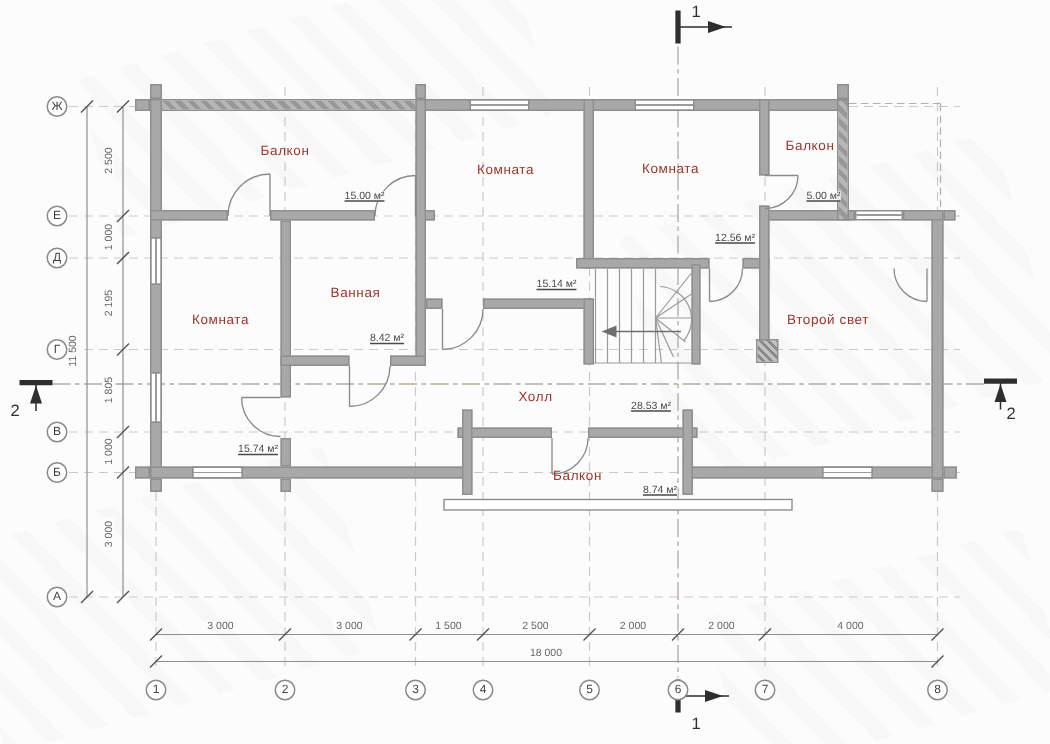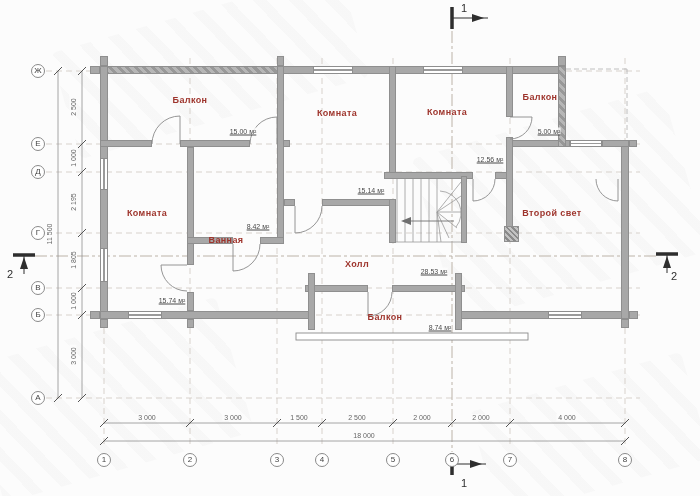--- a/index.html
+++ b/index.html
@@ -5,21 +5,21 @@
   html,body{margin:0;padding:0;background:#fff;}
   #canvas{position:relative;width:700px;height:496px;background:#fcfcfc;overflow:hidden;
           font-family:"Liberation Sans",sans-serif;}
   svg{position:absolute;left:0;top:0;}
   .wall{position:absolute;background:#a8a8a8;border:1px solid #8f8f8f;box-sizing:border-box;z-index:3;}
   .wall.hatch{background:repeating-linear-gradient(45deg,#b6b6b6 0 3px,#989898 3px 6px);}
   .wall.hatch2{background:repeating-linear-gradient(45deg,#c2c2c2 0 2px,#8a8a8a 2px 4px);}
   .window{position:absolute;box-sizing:border-box;border:1px solid #8e8e8e;z-index:4;}
   .window.h{background:linear-gradient(#fff 0 40%,#9a9a9a 40% 60%,#fff 60%);}
   .window.v{background:linear-gradient(90deg,#fff 0 40%,#9a9a9a 40% 60%,#fff 60%);}
-  .rlabel{position:absolute;transform:translate(-50%,-50%);font-size:9px;font-weight:bold;
+  .rlabel{position:absolute;transform:translate(-50%,-50%);font-size:9px;font-weight:normal;
           color:#9e342c;white-space:nowrap;letter-spacing:.4px;z-index:6;}
   .alabel{position:absolute;transform:translate(-50%,-50%);font-size:7px;color:#4a4a4a;
           text-decoration:underline;white-space:nowrap;background:rgba(252,252,252,.8);z-index:6;}
   .dlabel{position:absolute;transform:translateX(-50%);font-size:7px;color:#666;
           background:#fcfcfc;padding:0 2px;white-space:nowrap;z-index:6;}
   .dlabelv{position:absolute;transform:translate(-50%,-50%) rotate(-90deg);font-size:7px;color:#666;
           background:#fcfcfc;padding:0 2px;white-space:nowrap;z-index:6;}
   .bubble{position:absolute;width:14px;height:14px;border:1px solid #8a8a8a;border-radius:50%;
           box-sizing:border-box;background:#fff;font-size:8px;line-height:12px;text-align:center;
           color:#444;z-index:6;}
@@ -211,21 +211,21 @@
   <div class="rlabel" style="left:190px;top:100px;">Балкон</div>
   <div class="alabel" style="left:243px;top:131px;">15.00 м²</div>
   <div class="rlabel" style="left:337px;top:113px;">Комната</div>
   <div class="alabel" style="left:371px;top:190px;">15.14 м²</div>
   <div class="rlabel" style="left:447px;top:112px;">Комната</div>
   <div class="alabel" style="left:490px;top:159px;">12.56 м²</div>
   <div class="rlabel" style="left:540px;top:97px;">Балкон</div>
   <div class="alabel" style="left:549px;top:131px;">5.00 м²</div>
   <div class="rlabel" style="left:147px;top:213px;">Комната</div>
   <div class="alabel" style="left:172px;top:300px;">15.74 м²</div>
-  <div class="rlabel" style="left:226px;top:195px;margin-top:45px;">Ванная</div>
+  <div class="rlabel" style="left:237px;top:195px;">Ванная</div>
   <div class="alabel" style="left:258px;top:226px;">8.42 м²</div>
   <div class="rlabel" style="left:357px;top:264px;">Холл</div>
   <div class="alabel" style="left:434px;top:271px;">28.53 м²</div>
   <div class="rlabel" style="left:385px;top:317px;">Балкон</div>
   <div class="alabel" style="left:440px;top:327px;">8.74 м²</div>
   <div class="rlabel" style="left:552px;top:213px;">Второй свет</div>
 
   <div class="bubble" style="left:97px;top:453px;">1</div>
   <div class="bubble" style="left:183px;top:453px;">2</div>
   <div class="bubble" style="left:270px;top:453px;">3</div>

